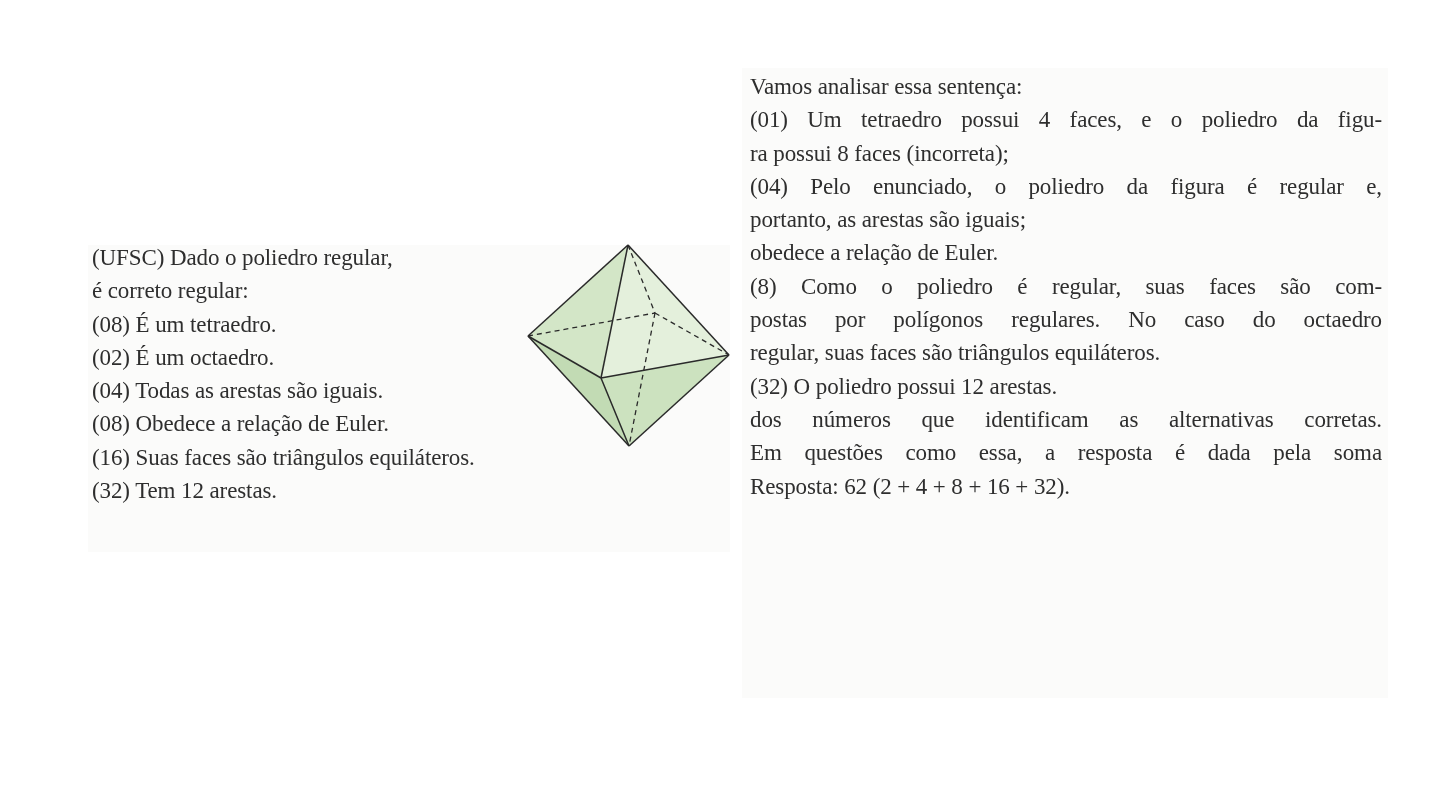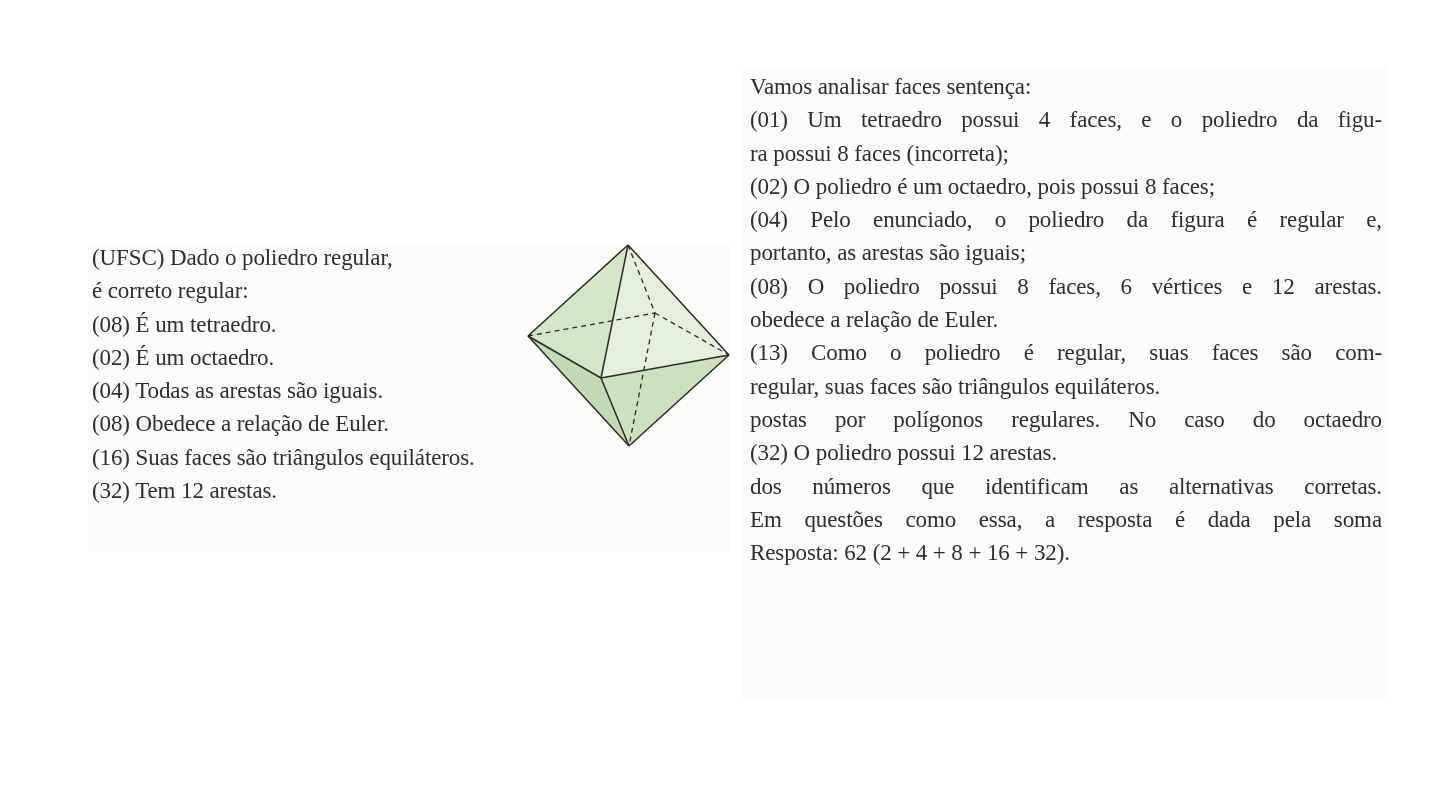--- a/index.html
+++ b/index.html
@@ -106,28 +106,26 @@
     <line x1="628" y1="245" x2="601" y2="378"></line>
     <line x1="528" y1="336" x2="601" y2="378"></line>
     <line x1="601" y1="378" x2="729" y2="355"></line>
     <line x1="528" y1="336" x2="629" y2="446"></line>
     <line x1="729" y1="355" x2="629" y2="446"></line>
     <line x1="601" y1="378" x2="629" y2="446"></line>
   </g>
 </svg>
 
 <div class="text-block" id="answer-block">
-  <span class="line">Vamos analisar faces sentença:</span>
+  <span class="line">Vamos analisar essa sentença:</span>
   <span class="line justify">(01) Um tetraedro possui 4 faces, e o poliedro da figu-</span>
   <span class="line">ra possui 8 faces (incorreta);</span>
-  <span class="line">(02) O poliedro é um octaedro, pois possui 8 faces;</span>
   <span class="line justify">(04) Pelo enunciado, o poliedro da figura é regular e,</span>
   <span class="line">portanto, as arestas são iguais;</span>
-  <span class="line justify">(08) O poliedro possui 8 faces, 6 vértices e 12 arestas.</span>
   <span class="line">obedece a relação de Euler.</span>
-  <span class="line justify">(13) Como o poliedro é regular, suas faces são com-</span>
+  <span class="line justify">(8) Como o poliedro é regular, suas faces são com-</span>
+  <span class="line justify">postas por polígonos regulares. No caso do octaedro</span>
   <span class="line">regular, suas faces são triângulos equiláteros.</span>
-  <span class="line justify">postas por polígonos regulares. No caso do octaedro</span>
   <span class="line">(32) O poliedro possui 12 arestas.</span>
   <span class="line justify">dos números que identificam as alternativas corretas.</span>
   <span class="line justify">Em questões como essa, a resposta é dada pela soma</span>
   <span class="line">Resposta: 62 (2 + 4 + 8 + 16 + 32).</span>
 </div>
 
 </body></html>

